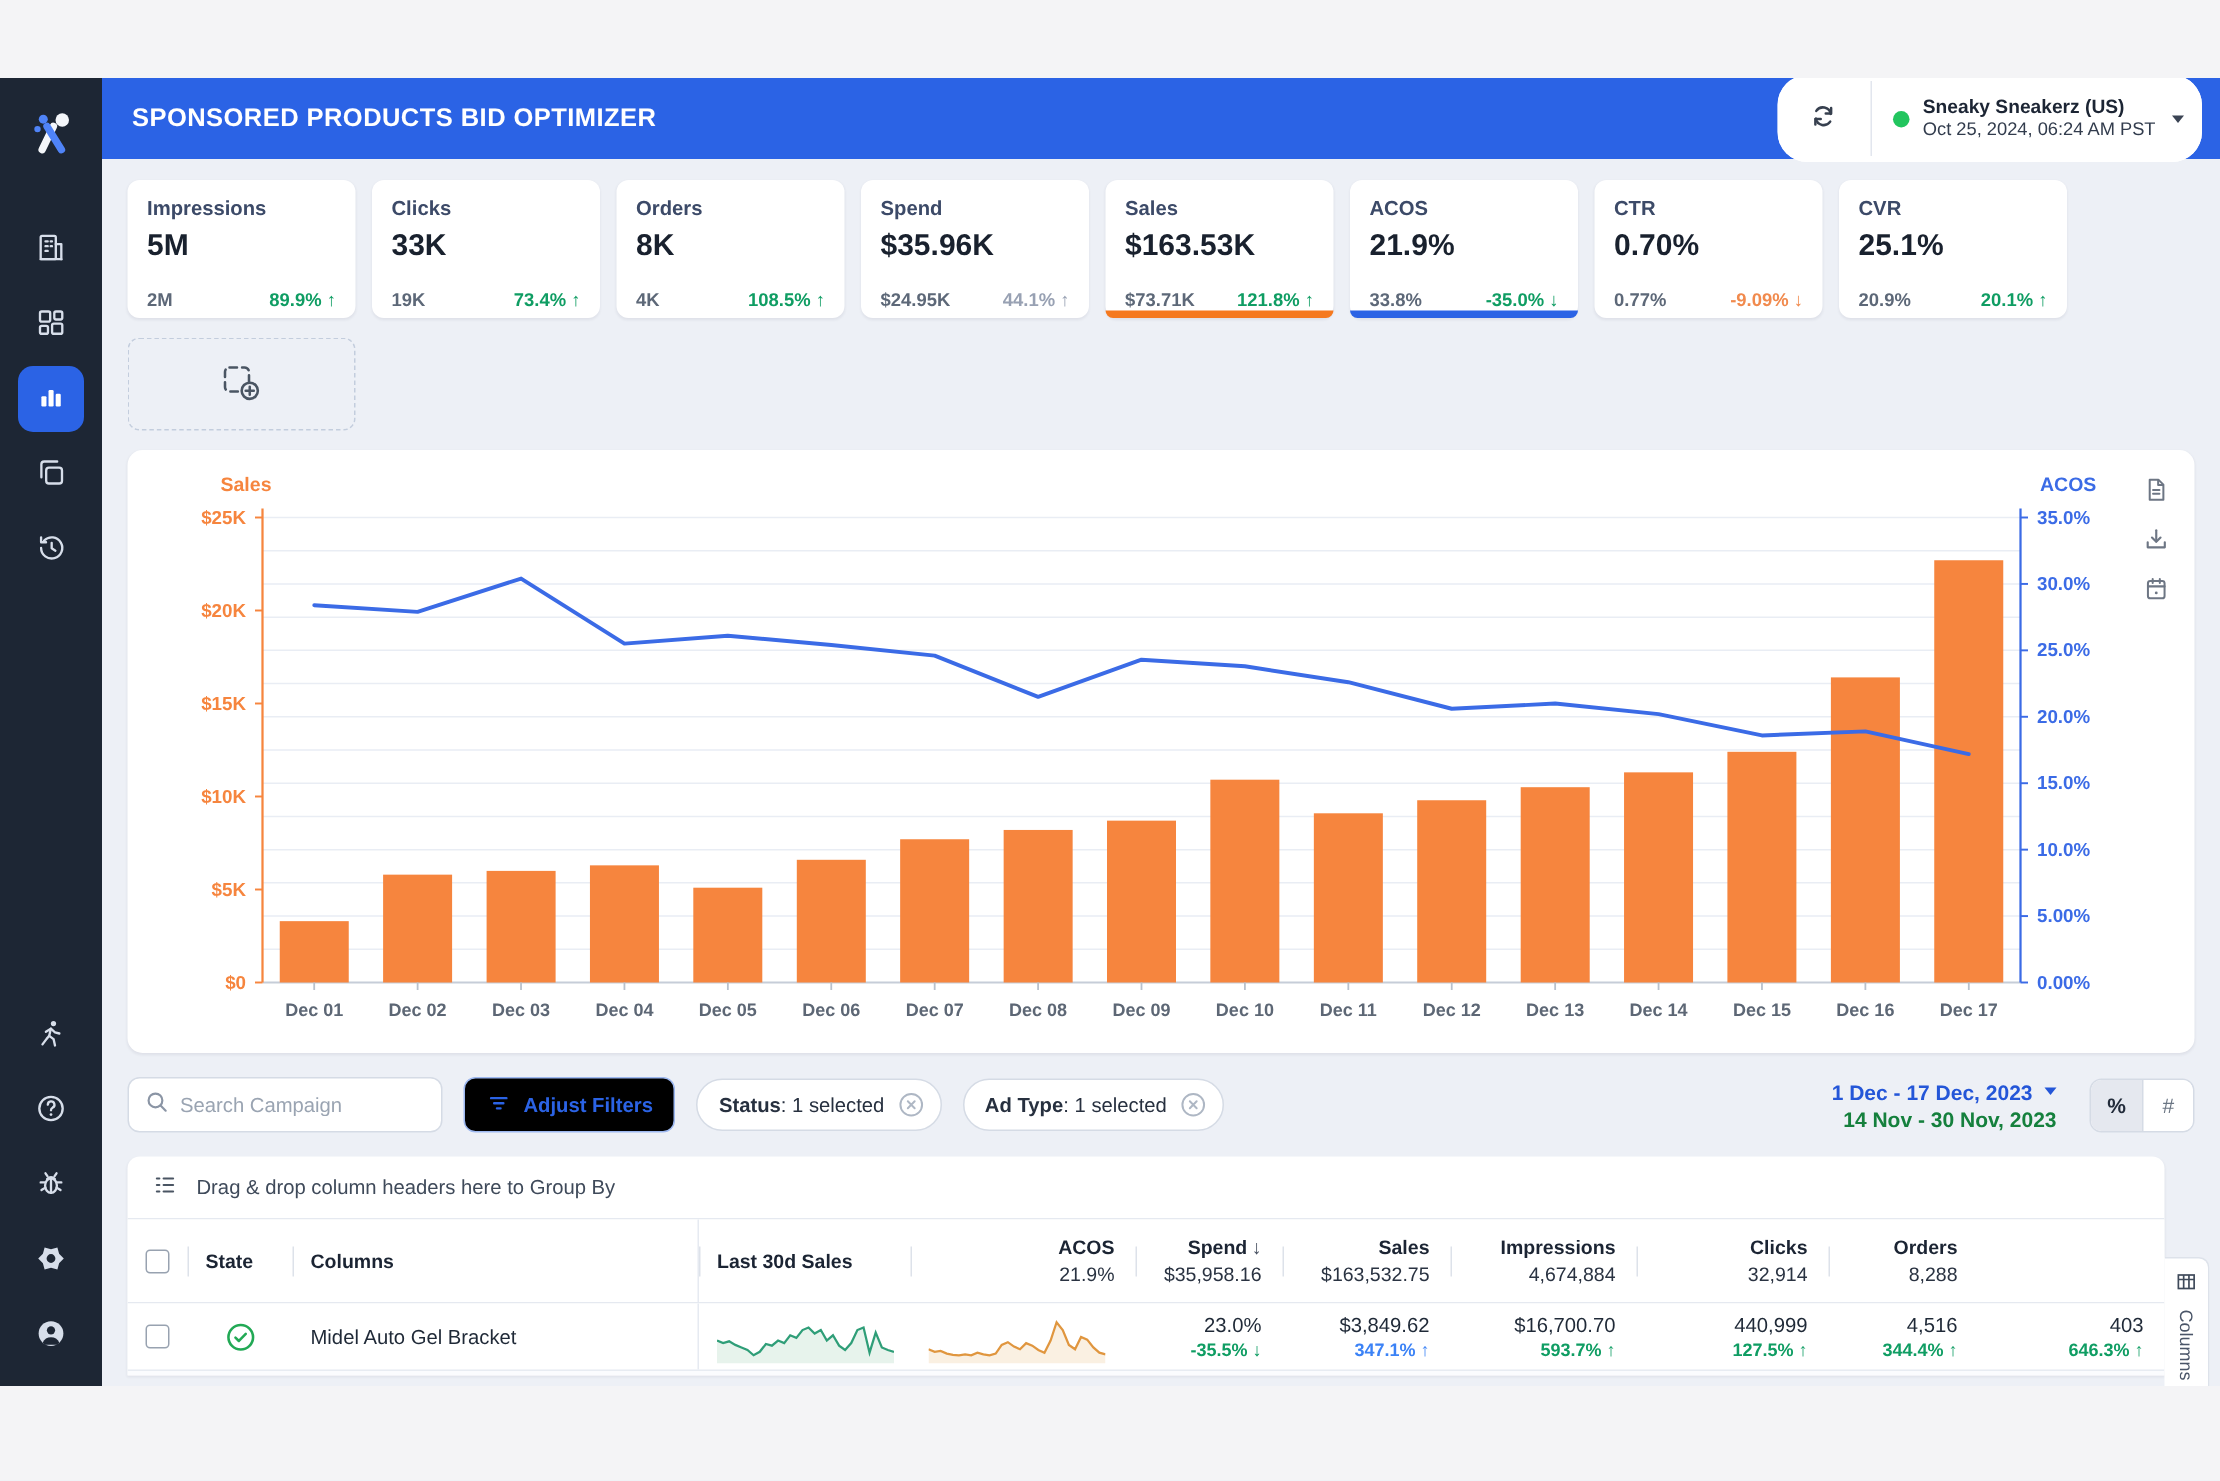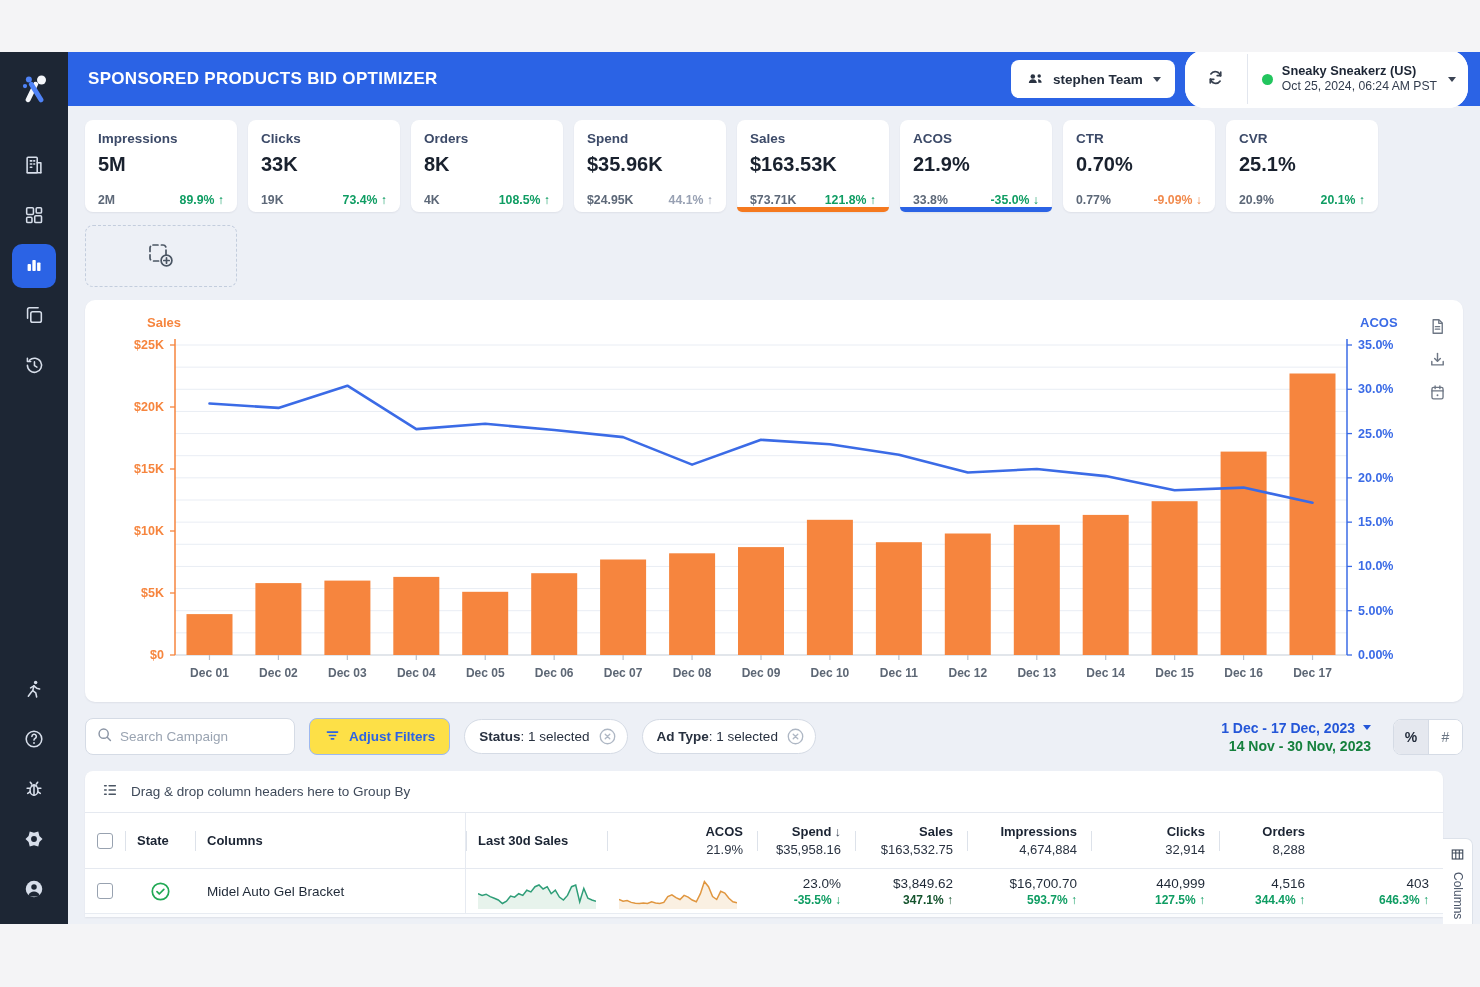--- a/index.html
+++ b/index.html
@@ -52,21 +52,21 @@
   .chart-card { position:relative; width:1378px; height:402px; margin-top:13px; background:#fff; border-radius:10px; box-shadow:0 1px 2px rgba(23,34,58,.07); }
   .chart-card svg.main { position:absolute; inset:0; }
   .chart-tools { position:absolute; right:14px; top:14px; display:flex; flex-direction:column; gap:9px; }
   .tool-btn { width:24px; height:24px; border:none; background:transparent; cursor:pointer; display:flex; align-items:center; justify-content:center; }
 
   
   .filter-row { width:1378px; margin-top:16px; display:flex; align-items:center; gap:14px; }
   .search-box { width:210px; height:37px; background:#fff; border:1px solid #d5dbe5; border-radius:8px; display:flex; align-items:center; padding:0 10px; gap:7px; }
   .search-box input { border:none; outline:none; flex:1; font-size:13.5px; font-family:inherit; color:#273142; background:transparent; }
   .search-box input::placeholder { color:#9aa4b2; }
-  .adj-btn { height:37px; background:#fde047; border:1px solid #9db8f0; border-radius:8px; color:#2b63e5; font-weight:bold; font-size:13.5px; display:flex; align-items:center; gap:8px; padding:0 14px; cursor:pointer; font-family:inherit; }
+  .adj-btn { height:37px; background:#000000; border:1px solid #9db8f0; border-radius:8px; color:#2b63e5; font-weight:bold; font-size:13.5px; display:flex; align-items:center; gap:8px; padding:0 14px; cursor:pointer; font-family:inherit; }
   .chip { height:35px; background:#fff; border:1px solid #d5dbe5; border-radius:18px; display:flex; align-items:center; gap:8px; padding:0 10px 0 14px; font-size:13.5px; color:#27303f; cursor:pointer; }
   .chip b { font-weight:bold; }
   .chip .x { display:flex; }
   .f-right { margin-left:auto; display:flex; align-items:center; gap:22px; }
   .date-block { text-align:right; cursor:pointer; }
   .date-main { font-size:14px; font-weight:bold; color:#2456d8; display:flex; align-items:center; justify-content:flex-end; gap:6px; }
   .date-main .caret { border-top-color:#2456d8; border-left-width:4px; border-right-width:4px; border-top-width:5px; }
   .date-sub { font-size:14px; color:#15803d; margin-top:2px;font-weight:bold; }
   .toggle { display:flex; background:#fff; border:1px solid #d5dbe5; border-radius:8px; overflow:hidden; height:36px; }
   .tg { width:34px; border:none; background:#fff; font-size:14px; color:#6b7684; cursor:pointer; font-family:inherit; }
@@ -86,21 +86,21 @@
   .h-total { font-size:13px; font-weight:normal; color:#2a3342; }
   .h-top { display:flex; align-items:center; gap:3px; }
   .sort { color:#434d5e; font-weight:normal; font-size:13px; }
   .split { border-left:1px solid #e6eaf1; height:100%; }
   .trow { height:44px; background:#fff; }
   .bcell { position:relative; height:100%; display:flex; align-items:center; padding-left:12px; }
   .bcell.num { flex-direction:column; align-items:flex-end; justify-content:center; padding-right:14px; gap:2px; }
   .b-val { font-size:13.5px; color:#1f2937; }
   .b-delta { font-size:12px; font-weight:bold; }
   .b-delta.green { color:#0f9d63; }
-  .b-delta.gray { color:#14532d; }
+  .b-delta.gray { color:#3b82f6; }
   .camp-name { font-size:13.5px; color:#1f2937; }
   .checkbox { width:16px; height:16px; border:1.5px solid #98a2b0; border-radius:3px; background:#fff; display:inline-block; cursor:pointer; }
   .c-check { justify-content:center; padding-left:0; }
   .sliver { height:4px; border-top:1px solid #e8ecf2; background:#fbfcfe; }
 
   .cols-tab { position:absolute; left:100%; top:67px; width:30px; height:140px; background:#fff; border:1px solid #dde2ea; border-left:none; border-radius:0 7px 7px 0; display:flex; flex-direction:column; align-items:center; padding-top:8px; gap:6px; cursor:pointer; }
   .cols-tab .vtext { writing-mode:vertical-rl; font-size:12px; color:#4a5568; }
 </style>
 </head>
 <body>
@@ -189,32 +189,20 @@
               <circle cx="12" cy="9.7" r="3" fill="#1d2634"></circle>
               <path d="M6 18.6a6.6 6.6 0 0 1 12 0l-1.6 1.5H7.6Z" fill="#1d2634"></path>
             </svg></span>
         </button>
       </nav>
   </aside>
 
   <header class="topbar">
     <h1>SPONSORED PRODUCTS BID OPTIMIZER</h1>
     <div class="top-right">
-      <button class="team-pill">
-        <span>
-          <svg width="20" height="20" viewBox="0 0 22 22">
-              <circle cx="8.6" cy="9.3" r="2.5" fill="#2a3342"></circle>
-              <path d="M4.2 16.6c0-2.4 2-4.1 4.4-4.1s4.4 1.7 4.4 4.1z" fill="#2a3342"></path>
-              <circle cx="15.6" cy="8.9" r="1.9" fill="#2a3342"></circle>
-              <path d="M14.3 12.4c2.3.1 4 1.6 4 3.8h-3.6z" fill="#2a3342"></path>
-            </svg>
-        </span>
-        <span class="lbl">stephen Team</span>
-        <span class="caret"></span>
-      </button>
       <div class="acct-pill">
         <button class="refresh-btn">
           <span>
             <svg width="21" height="21" viewBox="0 0 24 24" fill="none" stroke="#37404f" stroke-width="1.9" stroke-linecap="round" stroke-linejoin="round">
               <path d="M6.3 13.8a6.1 6.1 0 0 0 11 2.3"></path>
                 <path d="M17.7 10.2A6.1 6.1 0 0 0 6.7 7.9"></path>
               <path d="M18 5.8v4.1h-4.1"></path>
                 <path d="M6 18.2v-4.1h4.1"></path>
             </svg>
           </span>

